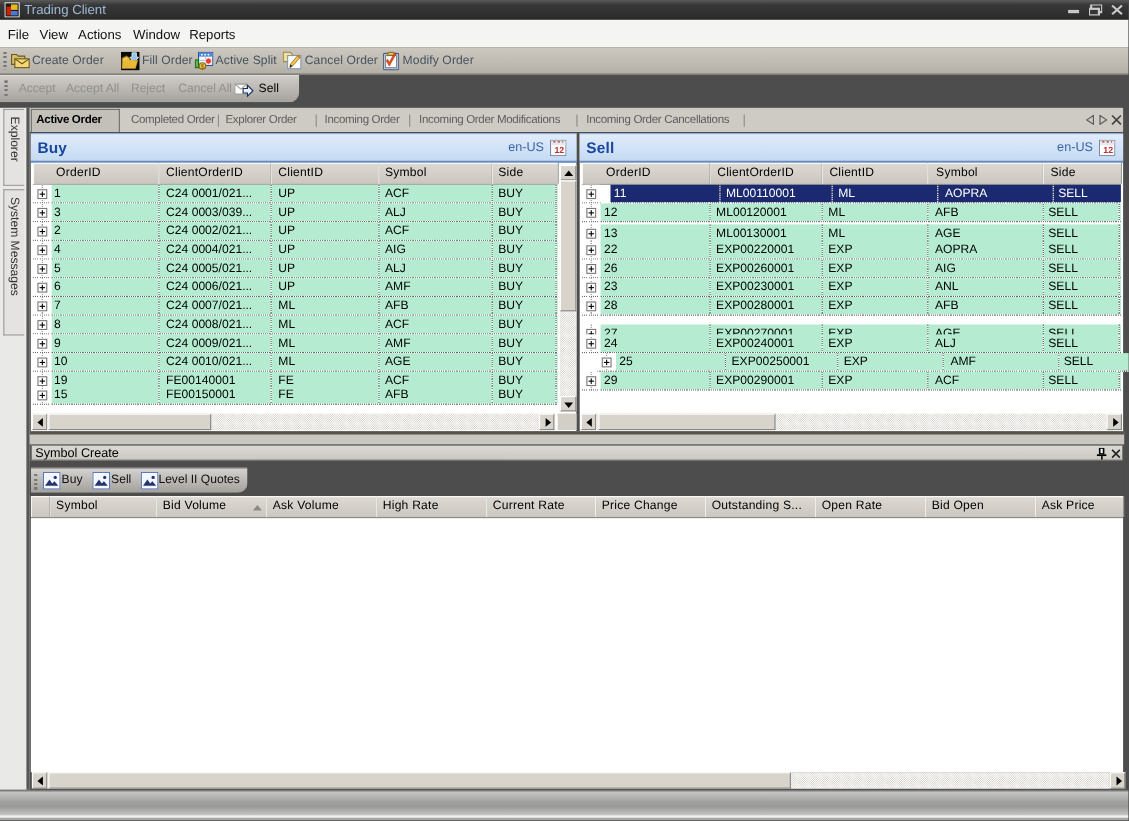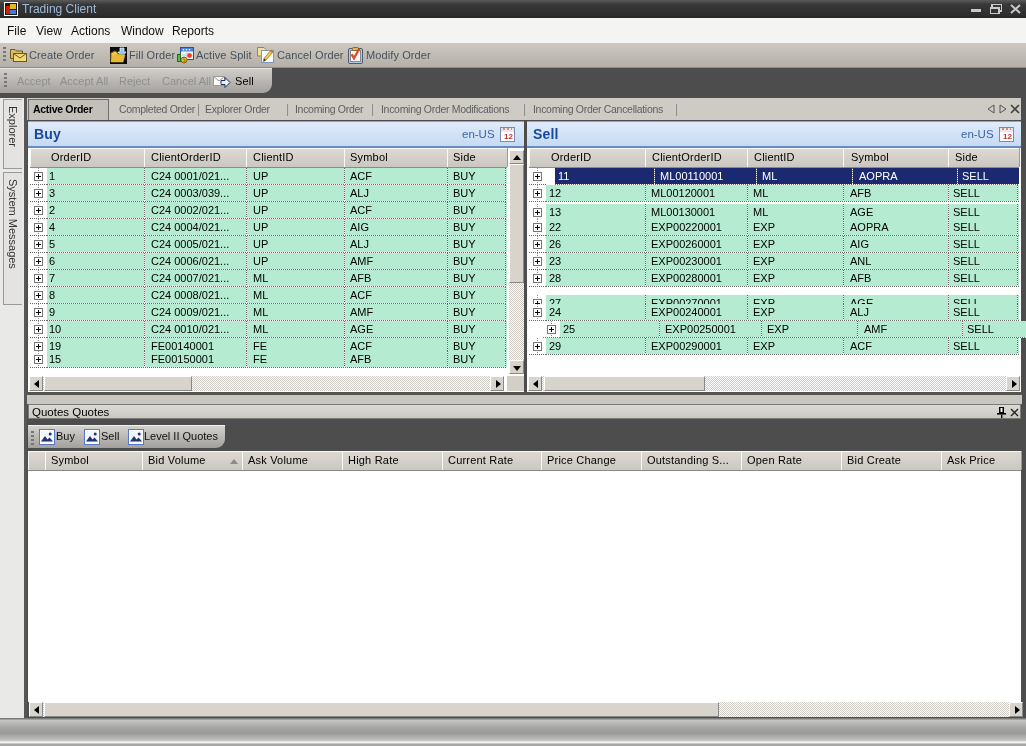--- a/index.html
+++ b/index.html
@@ -688,21 +688,21 @@
     <div class="abs hatch" style="left:14px;top:0;width:464px;height:15px"></div>
     <div class="abs thumb" style="left:16px;top:0;width:161px;height:15px"></div>
     <div class="abs sbtn" style="left:478px;top:0;width:14px;height:15px">
         <span class="arr" style="left:5px;top:3px;border-top:4px solid transparent;border-bottom:4px solid transparent;border-left:5px solid #000"></span>
       </div>
   </div>
 </div>
 
 <div id="sqband" class="abs"></div>
 <div id="sqbar" class="abs">
-  <span class="abs" style="left:3px;top:1px;font-size:11.5px;color:#000">Quotes Quotes</span>
+  <span class="abs" style="left:3px;top:1px;font-size:11.5px;color:#000">Symbol Create</span>
   <svg class="abs" style="left:968px;top:2px" width="9" height="11">
     <rect x="2" y="0" width="5" height="6" fill="#000"></rect>
     <rect x="3.5" y="1" width="2" height="4" fill="#fff"></rect>
     <rect x="0" y="6" width="9" height="1.6" fill="#000"></rect>
     <rect x="4" y="7.6" width="1.4" height="3.4" fill="#000"></rect>
   </svg>
   <svg class="abs" style="left:981px;top:3px" width="9" height="9">
       <path d="M1 1 L8 8 M8 1 L1 8" stroke="#222" stroke-width="1.4"></path>
     </svg>
 </div>
@@ -752,21 +752,21 @@
     <div class="abs gcell" style="left:513px;width:100px">
       <span class="abs ghtxt" style="left:6px">Price Change</span>
     </div>
     <div class="abs gcell" style="left:613px;width:100px">
       <span class="abs ghtxt" style="left:6px">Outstanding S...</span>
     </div>
     <div class="abs gcell" style="left:713px;width:100px">
       <span class="abs ghtxt" style="left:6px">Open Rate</span>
     </div>
     <div class="abs gcell" style="left:813px;width:100px">
-      <span class="abs ghtxt" style="left:6px">Bid Create</span>
+      <span class="abs ghtxt" style="left:6px">Bid Open</span>
     </div>
     <div class="abs gcell" style="left:913px;width:80px">
       <span class="abs ghtxt" style="left:6px">Ask Price</span>
     </div>
     <span class="arr" style="left:202px;top:8px;border-left:4px solid transparent;border-right:4px solid transparent;border-bottom:5px solid #8a8a86"></span>
   </div>
 <div id="sqbody" class="abs"></div>
 
 <div class="abs" style="left:28px;top:702px;width:995px;height:15px">
   <div class="abs sbtn" style="left:1px;top:0;width:14px;height:15px">

